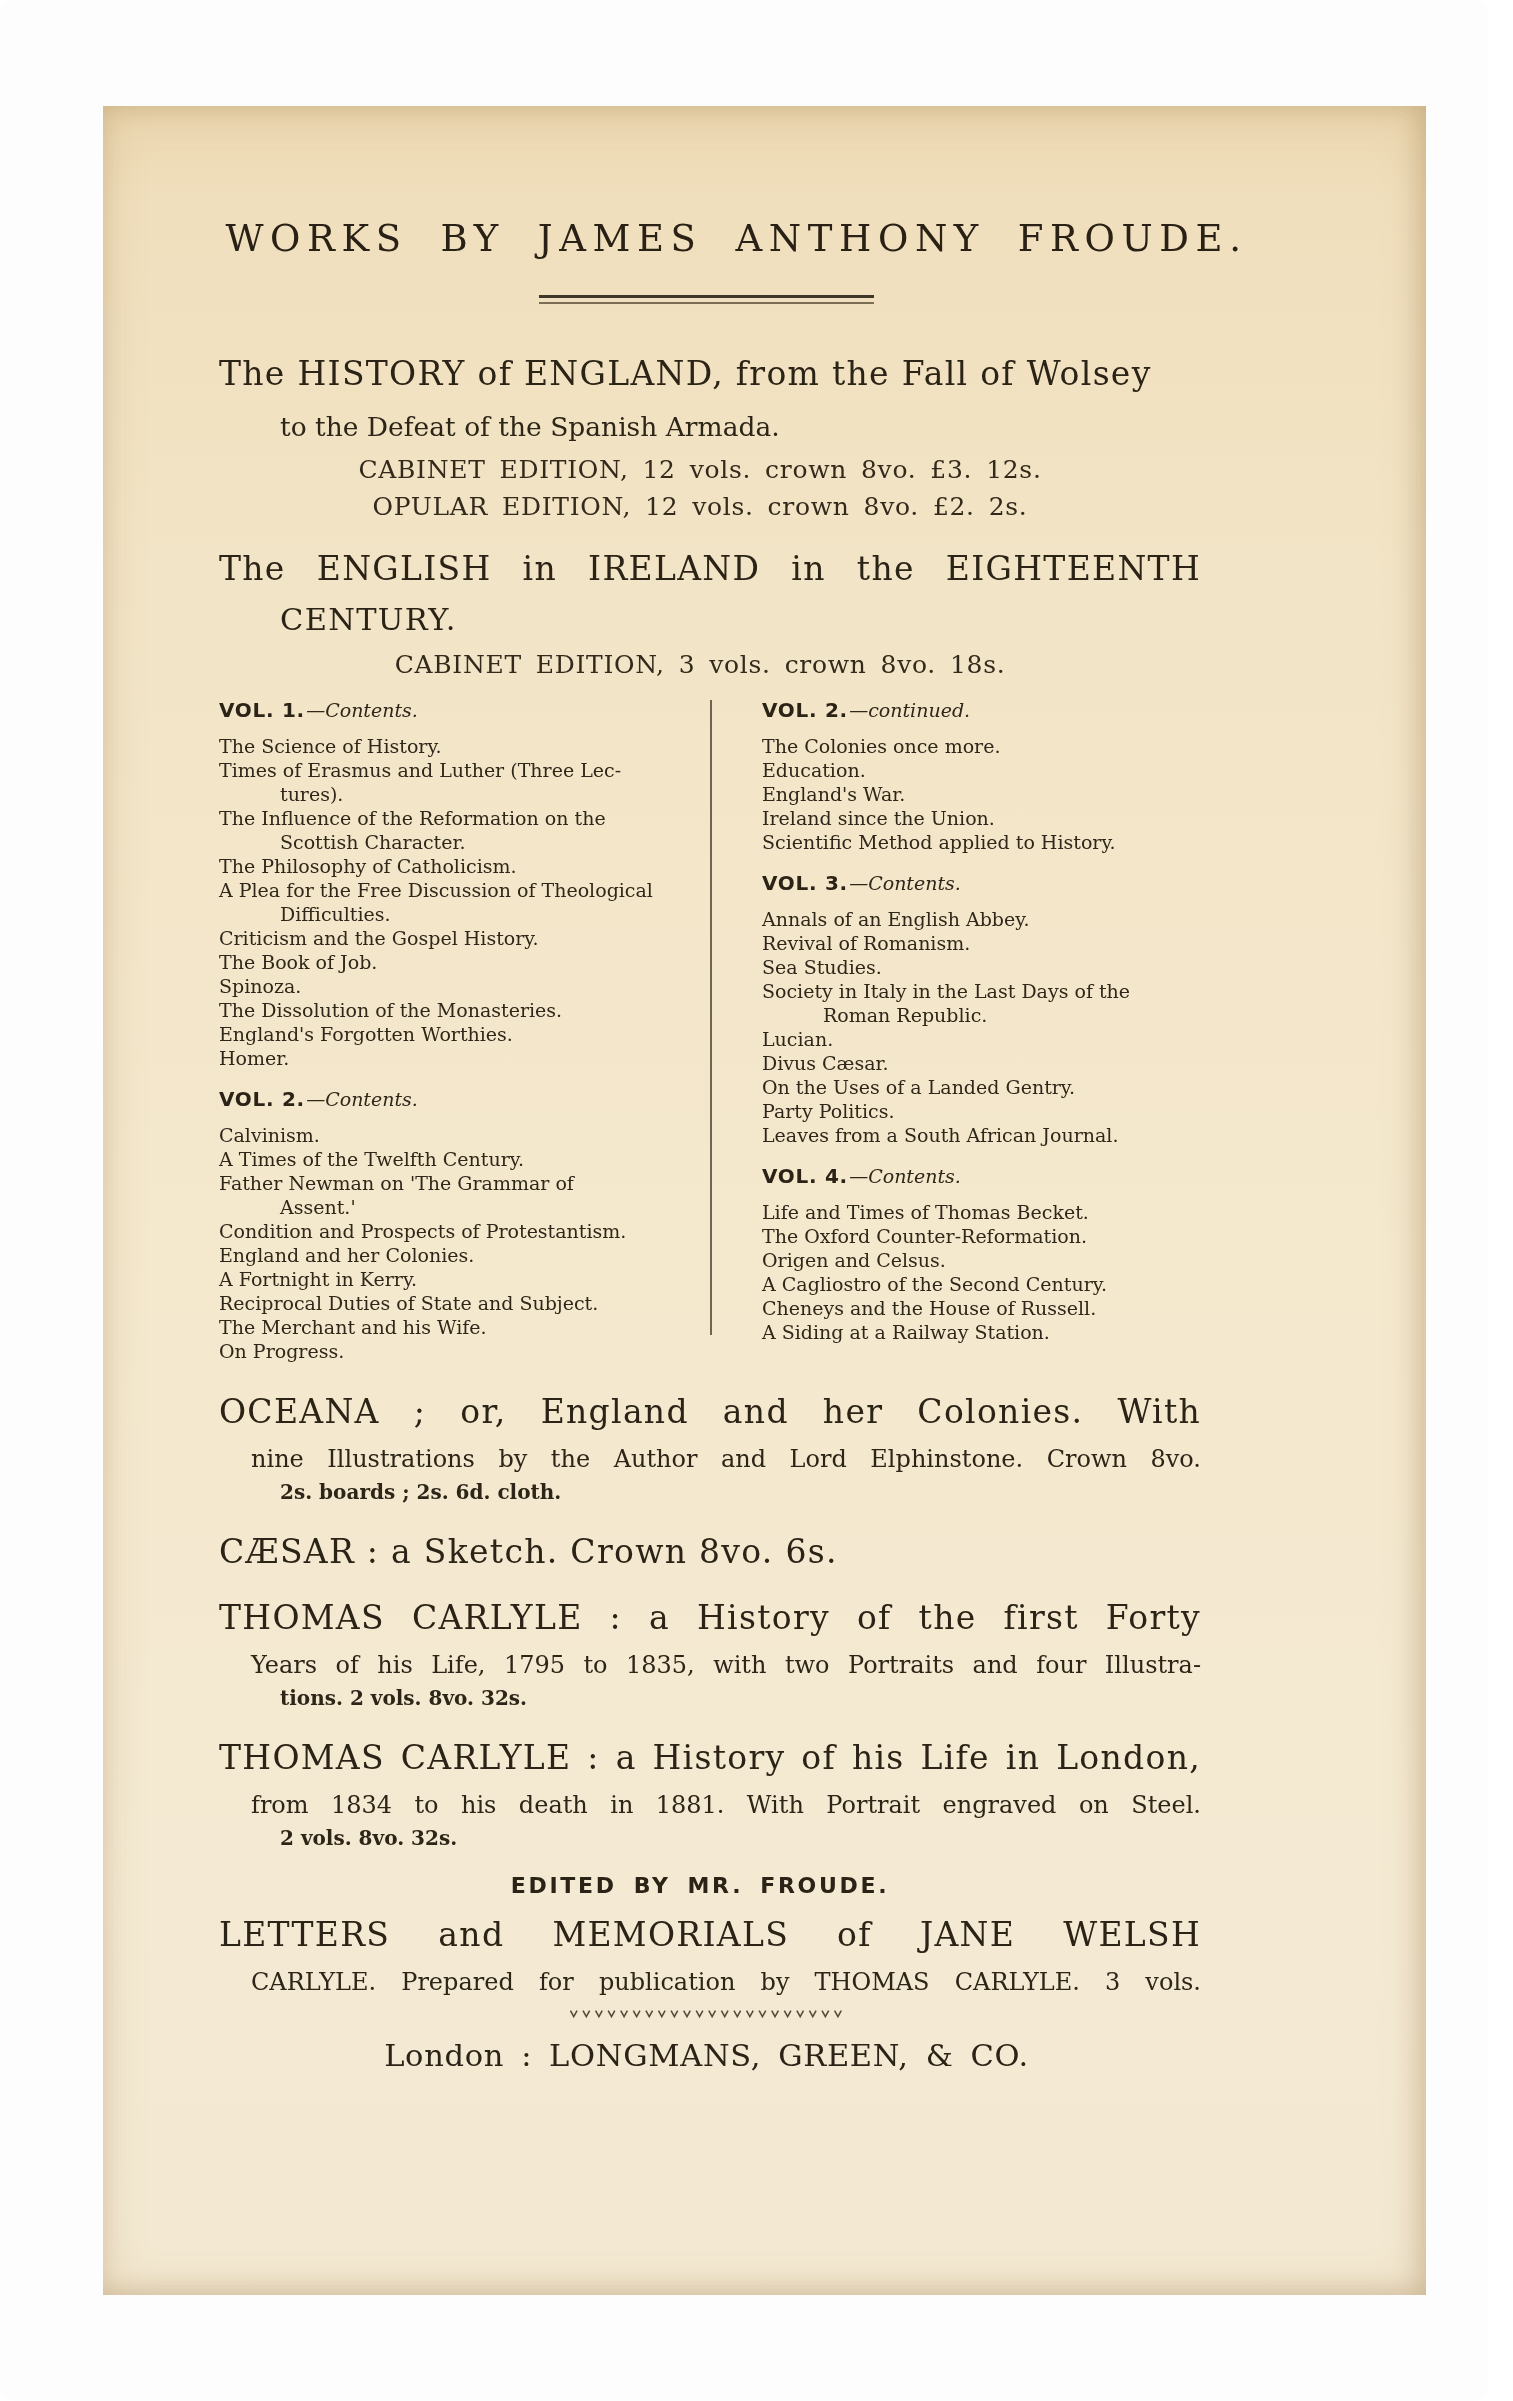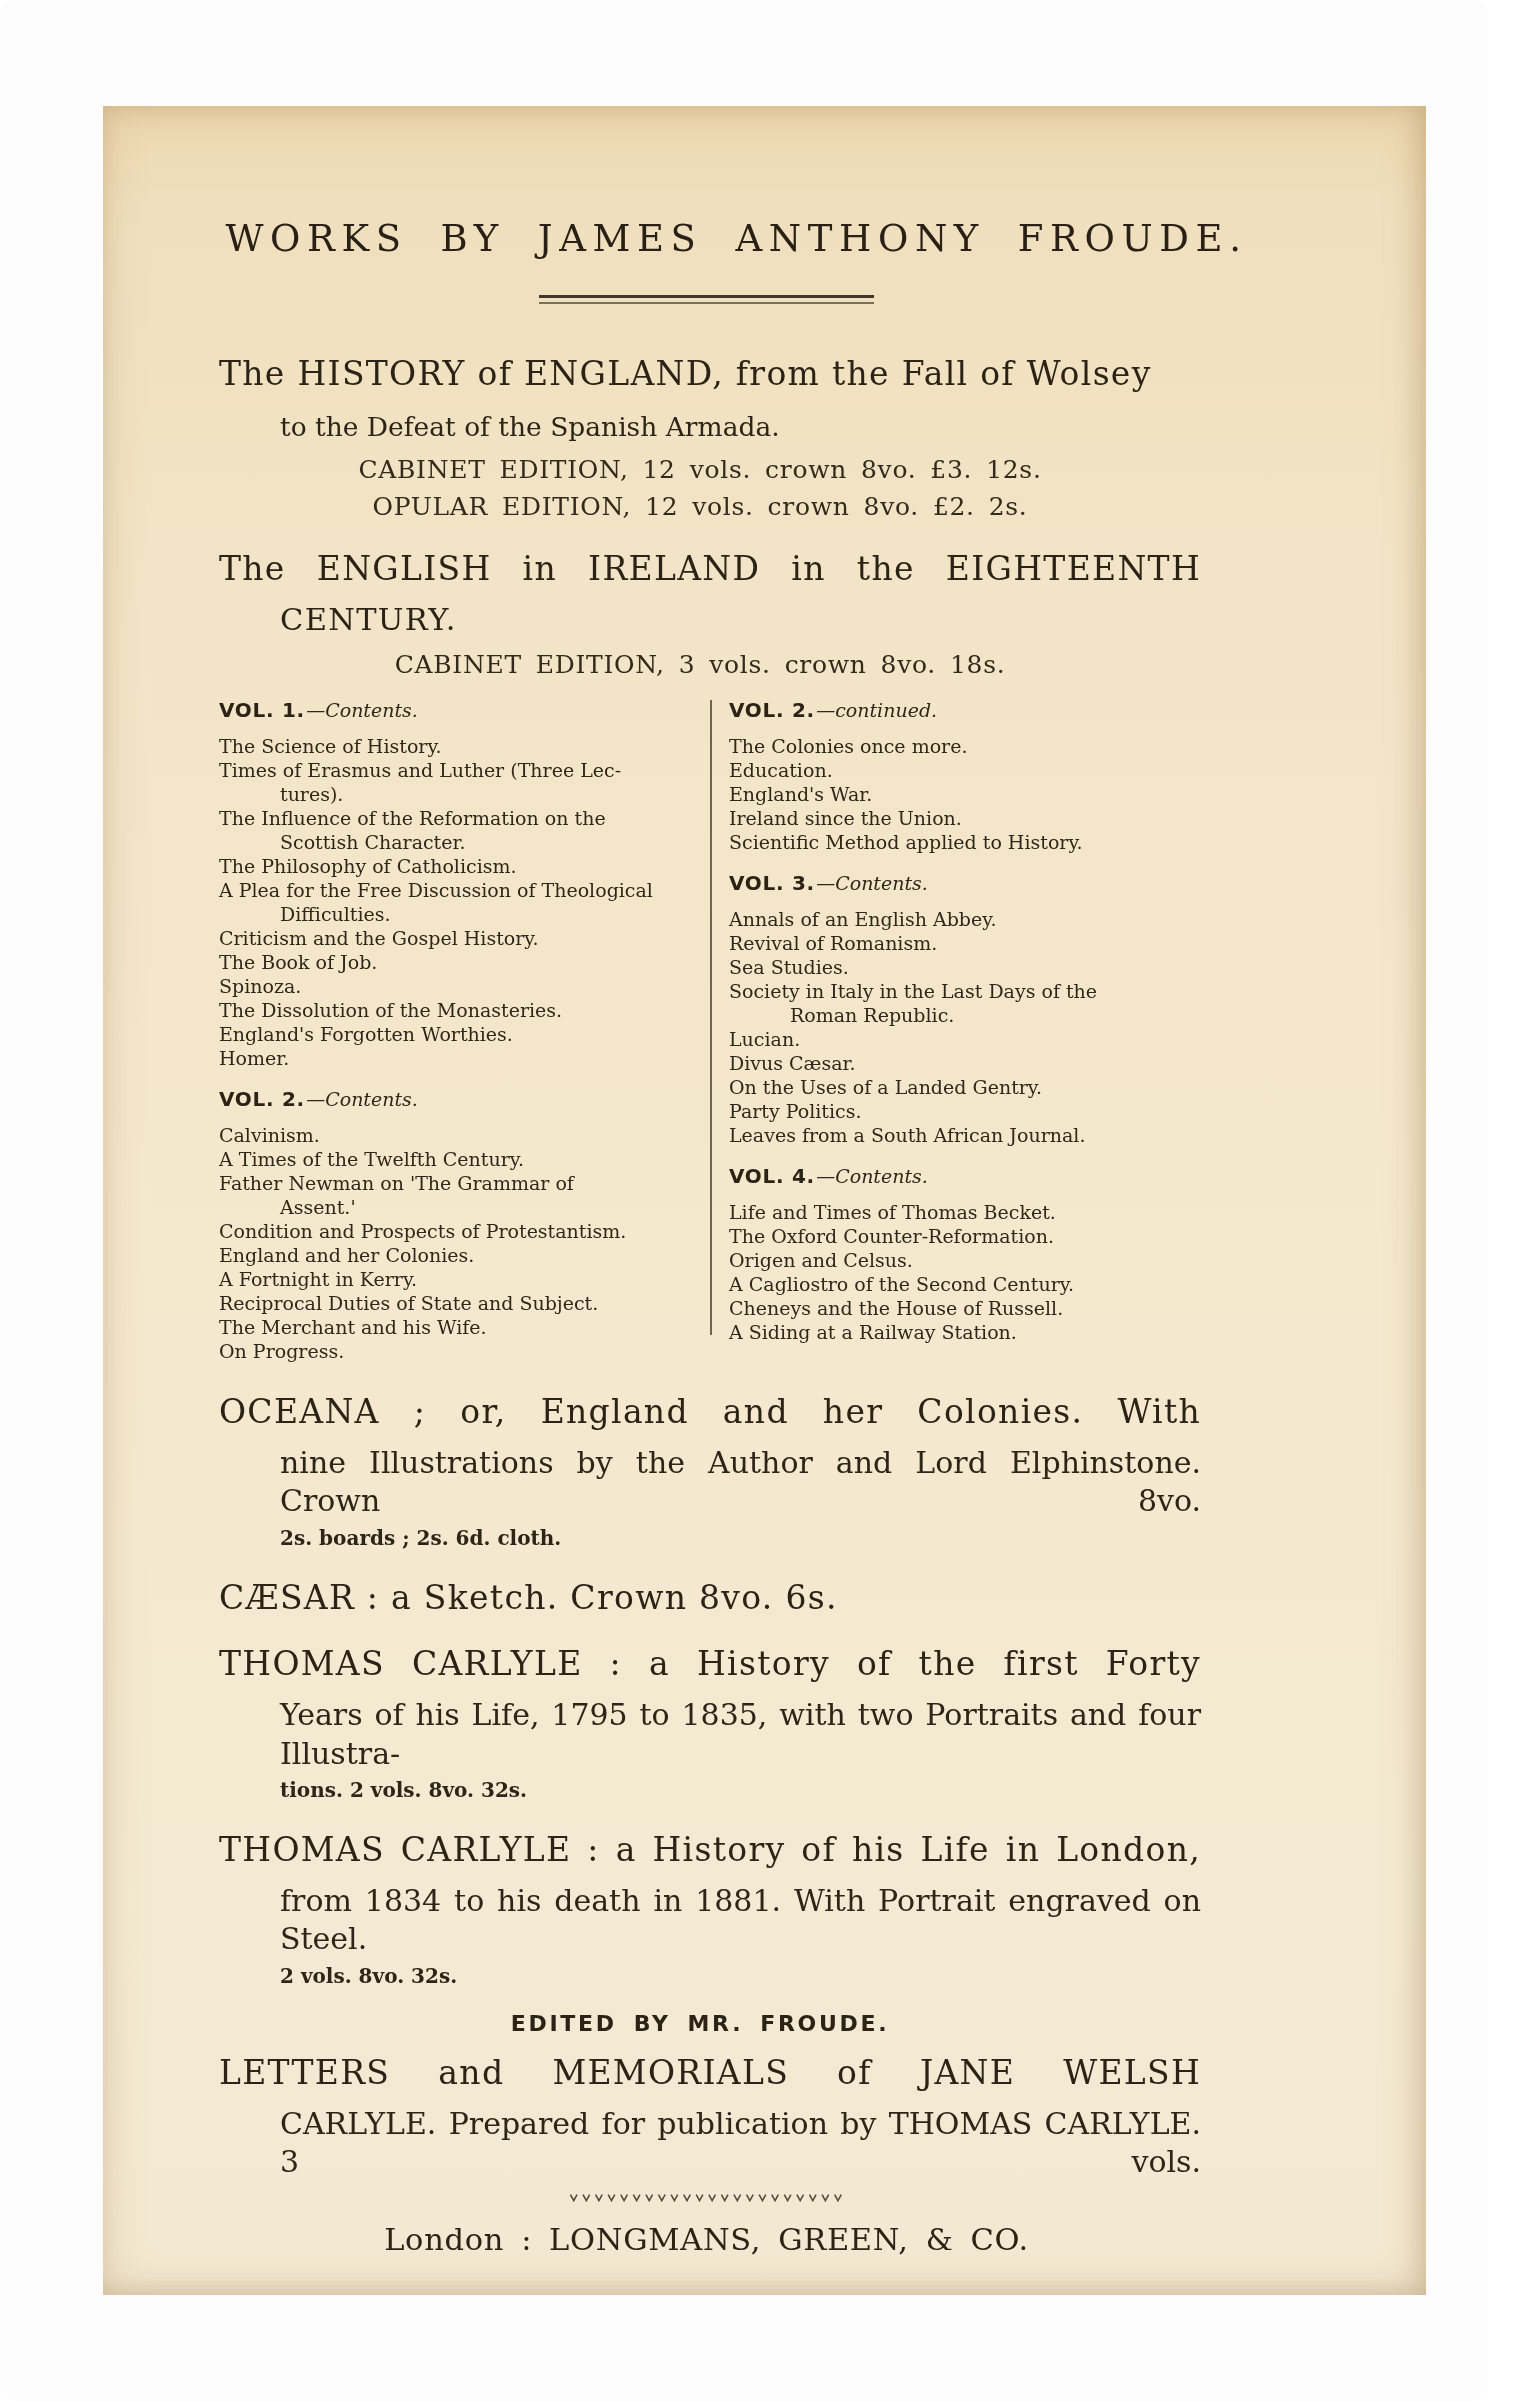--- a/index.html
+++ b/index.html
@@ -20,28 +20,28 @@
   #entries-mid .entry:first-child{margin-top:28px;}
   #entries-bottom .entry:first-child{margin-top:16px;}
   .entry-head{font-size:33px;line-height:1.25;letter-spacing:1.3px;color:#2b2316;}
   .entry-head.justify{text-align:justify;text-align-last:justify;margin-right:53px;}
   .line{margin-top:9.3px;}
   .line-heading-continuation{font-size:30.5px;line-height:1.2;letter-spacing:1.3px;margin-left:61px;margin-top:13.3px;color:#2b2316;}
   .line-subtitle{font-size:26.5px;line-height:1.25;margin-left:61px;margin-top:16px;}
   .line-edition{font-size:25px;line-height:1.25;text-align:center;margin-top:10.6px;margin-right:73px;
                 letter-spacing:0.7px;word-spacing:5.3px;color:#332a1c;}
   .line-edition + .line-edition{margin-top:6.6px;}
-  .line-detail{font-size:30px;line-height:1.28;margin-left:61px;margin-right:53px;margin-top:12px;
+  .line-detail{font-size:24px;line-height:1.28;margin-left:32px;margin-right:53px;margin-top:12px;
                text-align:justify;text-align-last:justify;}
   .line-detail-end{font-size:20px;line-height:1.28;margin-left:61px;margin-top:5.3px;font-weight:bold;}
 
   .columns{display:flex;margin-top:17px;}
   .col-left{flex:0 0 474px;}
   .col-divider{width:2px;background:#584e3c;margin:2.7px 17px 28px 17px;opacity:.85;}
-  .col-right{flex:1;padding-right:40px;}
+  .col-right{flex:1;padding-right:40px;margin-left:33px;}
   .vol-block + .vol-block{margin-top:17px;}
   .vol-heading{margin-bottom:12px;}
   .vol-label{font-family:"DejaVu Sans", sans-serif;font-weight:bold;font-size:20px;letter-spacing:0.7px;color:#2b2316;}
   .vol-suffix{font-style:italic;font-size:19px;padding-left:1.3px;color:#2f2719;}
   .vol-items{list-style:none;margin:0;padding:0;}
   .vol-items li{font-size:19px;line-height:24px;padding-left:61px;text-indent:-61px;white-space:pre-line;color:#2f2719;}
 
   .edited-by{font-family:"DejaVu Sans", sans-serif;font-weight:bold;font-size:22px;letter-spacing:2.7px;
              word-spacing:6.6px;text-align:center;margin:21px 73px 0 0;color:#2b2316;}
   .ornament{text-align:center;margin:10.6px 60px 0 0;}

